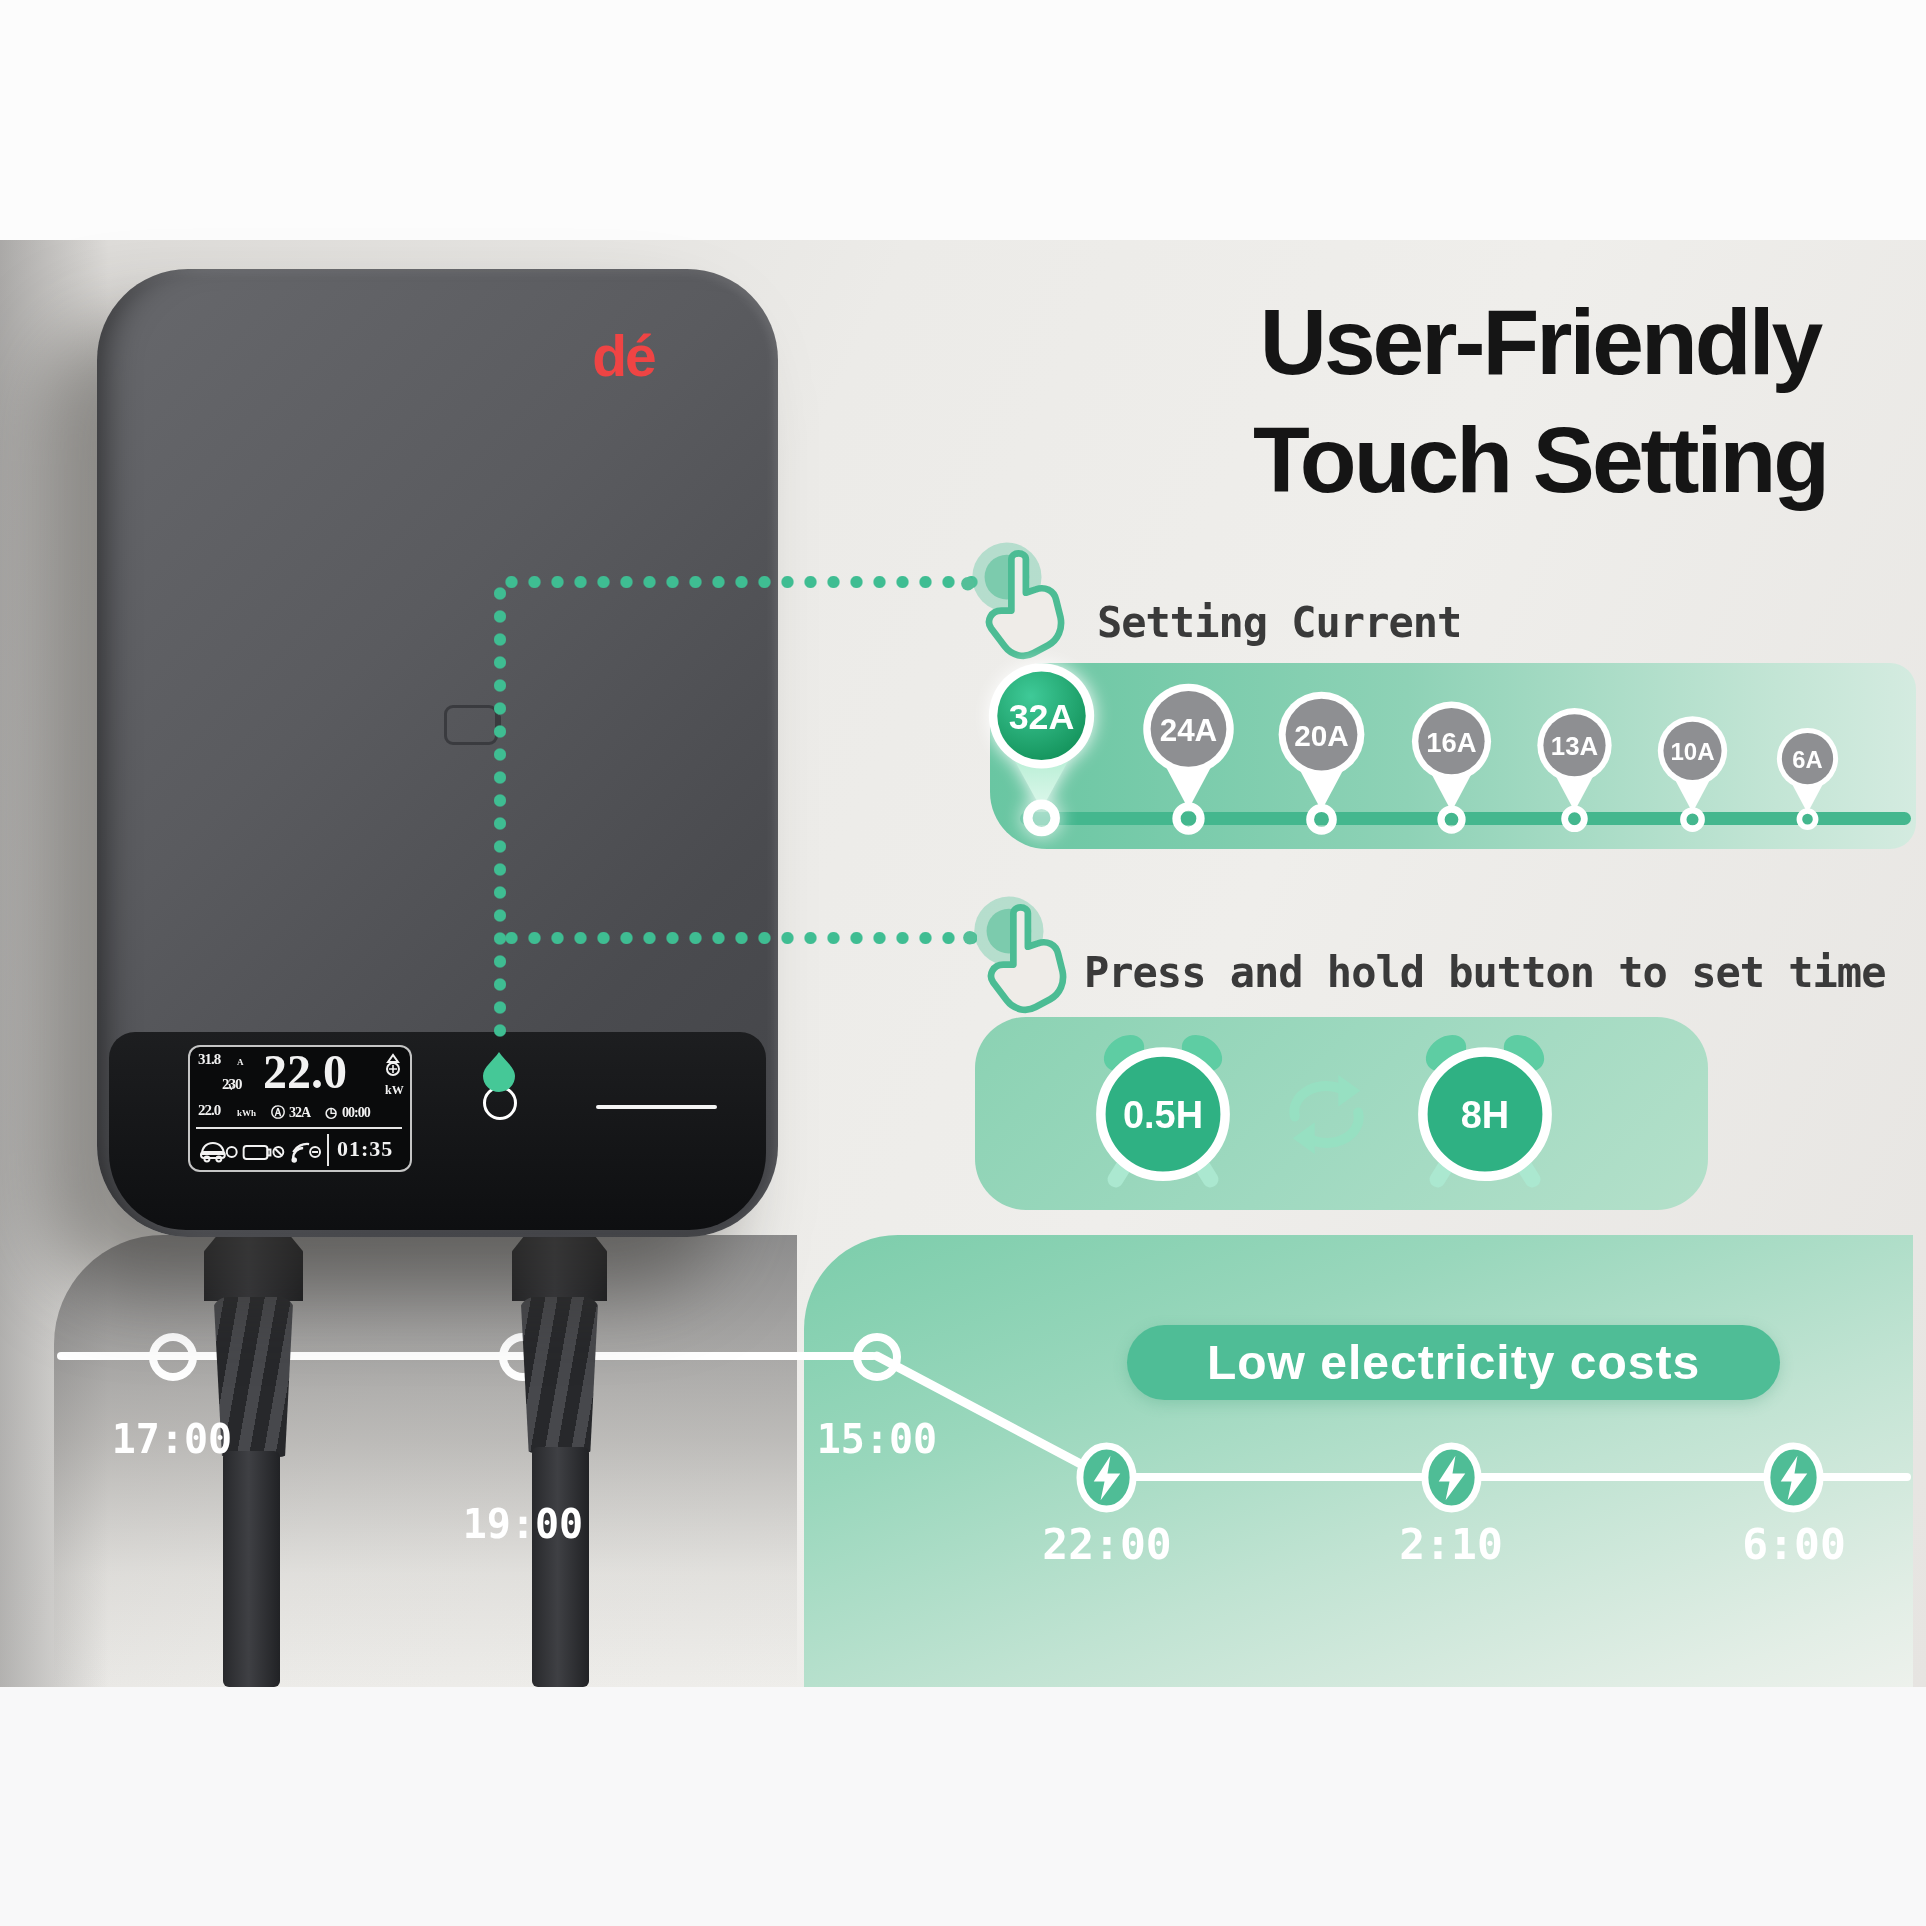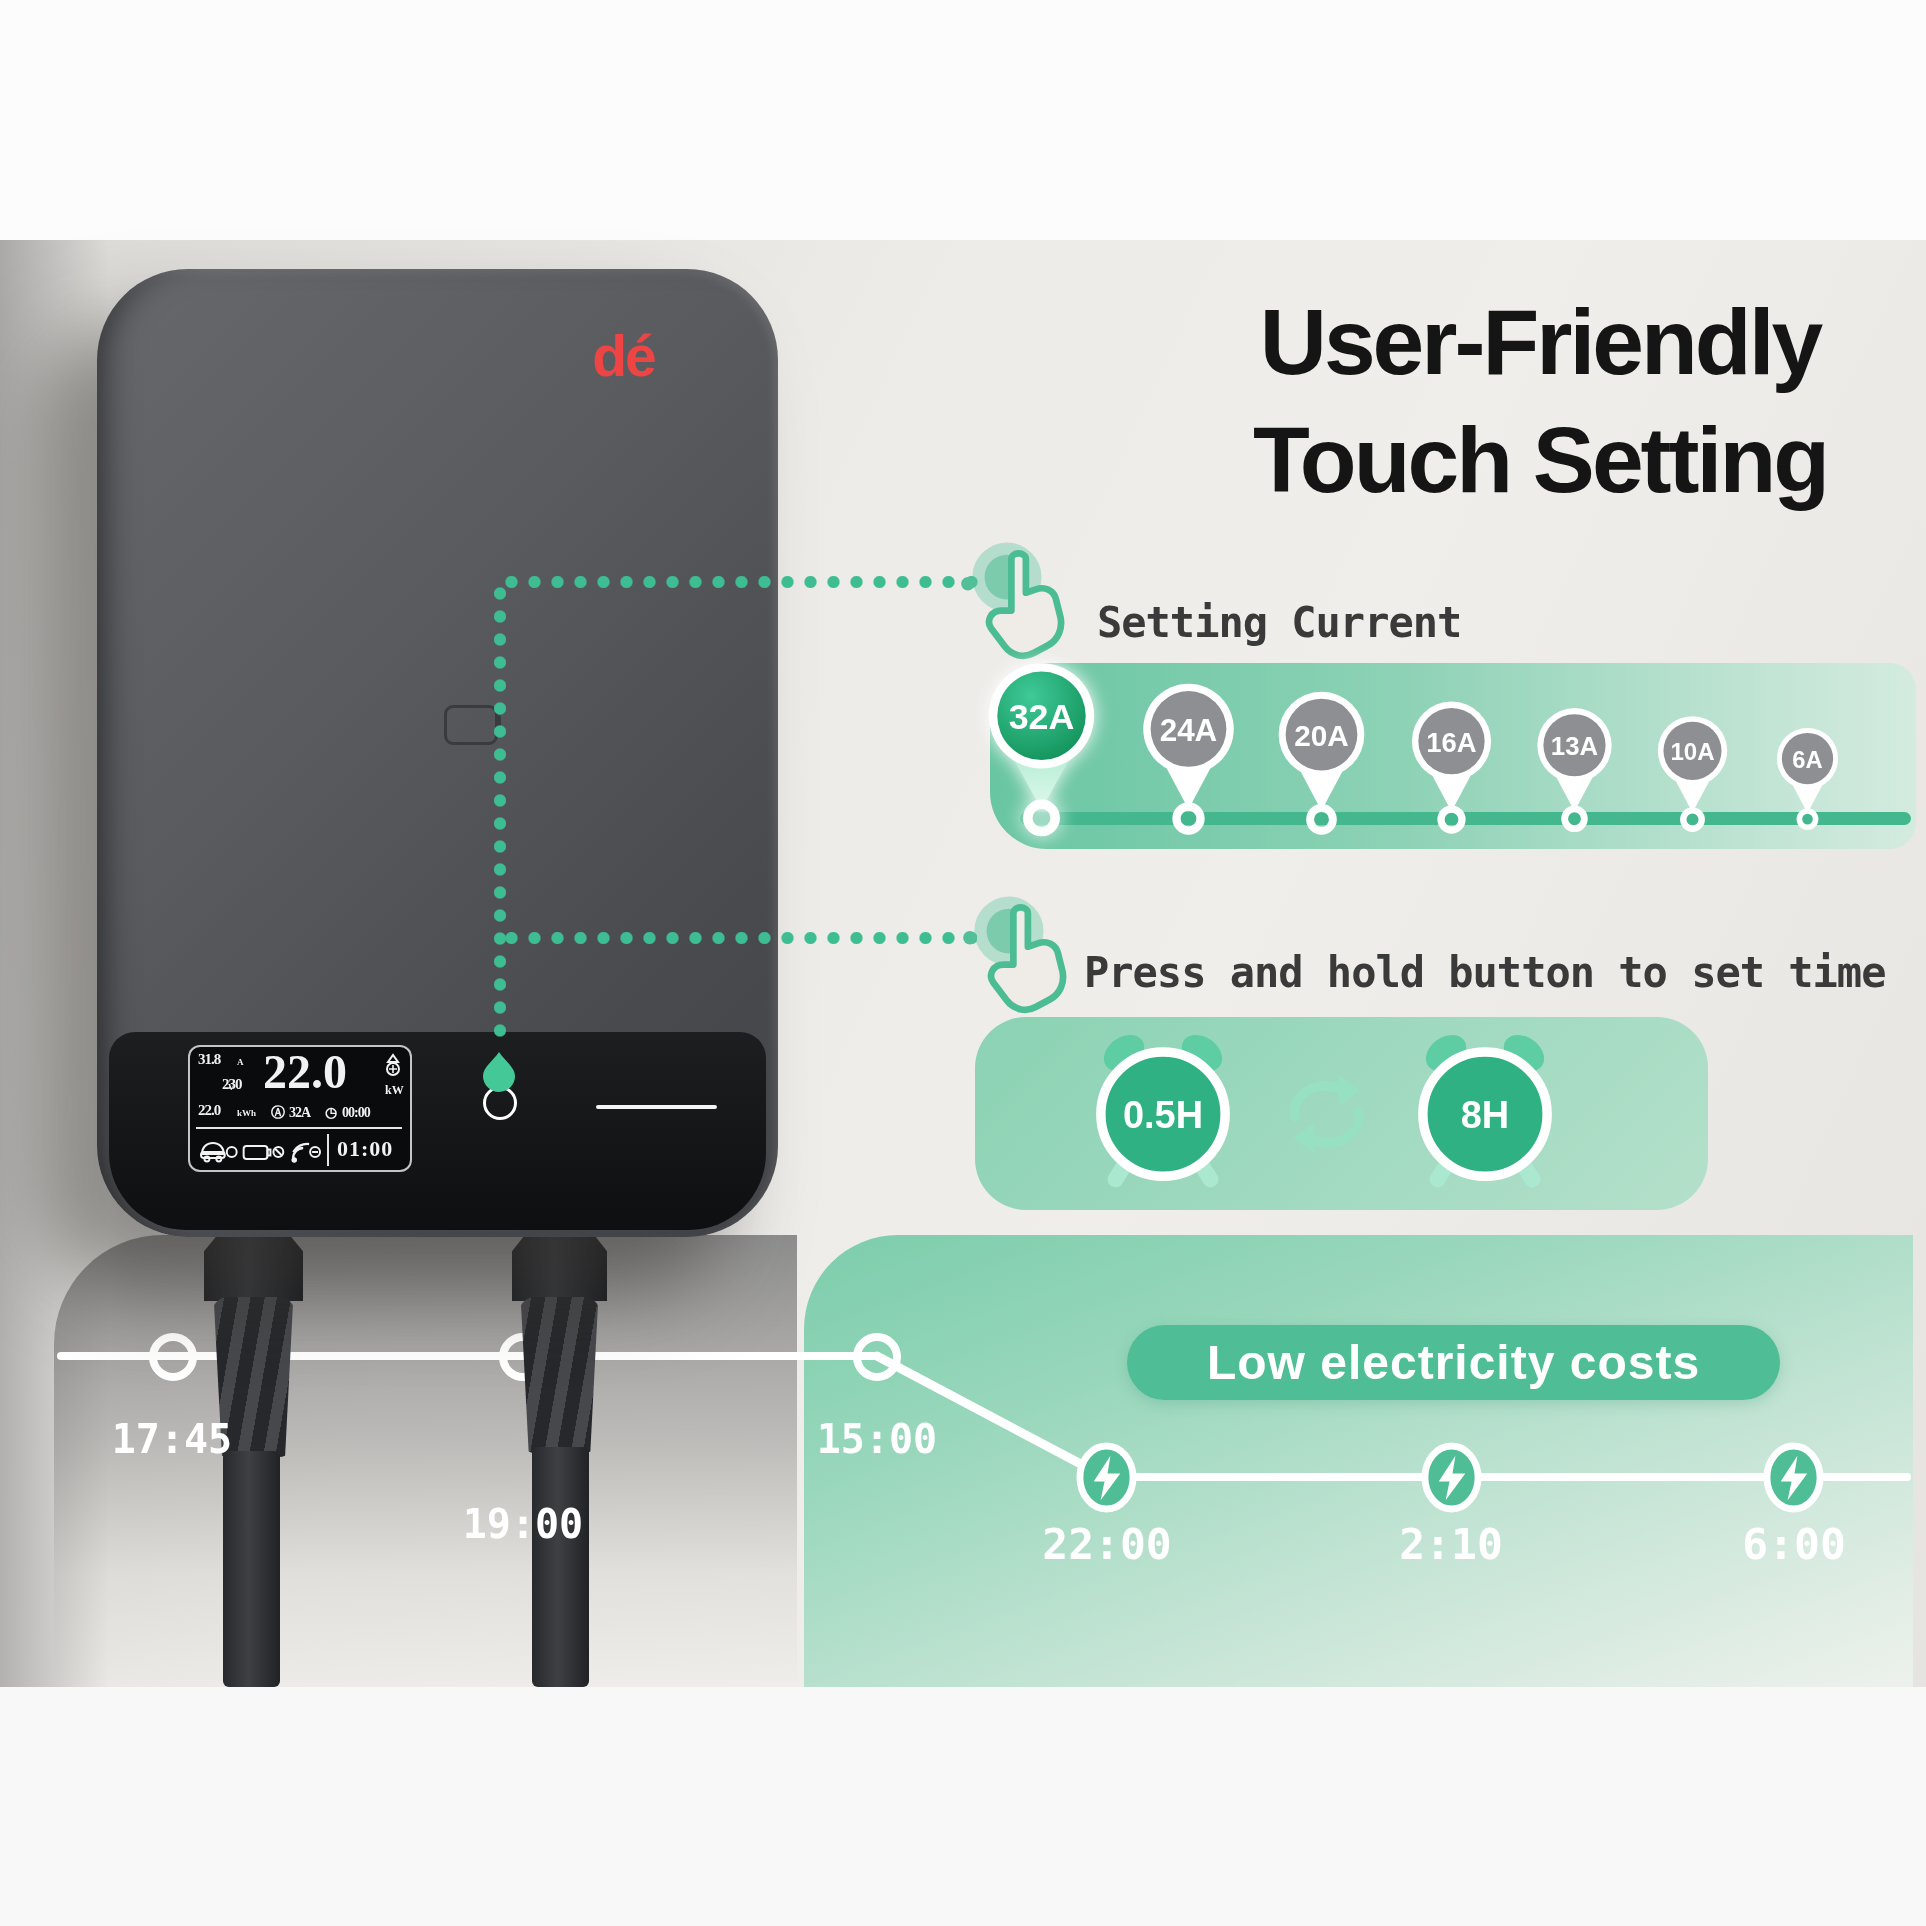--- a/index.html
+++ b/index.html
@@ -106,21 +106,21 @@
   </svg>
   <div class="abs tl-line" style="left:1107px;top:1473px;width:804px;height:8px;"></div>
 
   <div class="abs gland" style="left:204px;top:1232px;width:99px;height:69px;"></div>
   <div class="abs ribs" style="left:212px;top:1297px;width:83px;height:160px;"></div>
   <div class="abs cable" style="left:223px;top:1451px;width:57px;height:236px;"></div>
   <div class="abs gland" style="left:512px;top:1232px;width:95px;height:69px;"></div>
   <div class="abs ribs" style="left:519px;top:1297px;width:81px;height:156px;"></div>
   <div class="abs cable" style="left:532px;top:1447px;width:57px;height:240px;"></div>
 
-  <div class="abs tl-label" style="left:63px;top:1416px;">17:45</div>
+  <div class="abs tl-label" style="left:63px;top:1416px;">17:00</div>
   <div class="abs tl-label" style="left:414px;top:1501px;">19:00</div>
   <div class="abs tl-label" style="left:768px;top:1416px;">15:00</div>
 
   <div class="abs pill">Low electricity costs</div>
 
   <svg class="abs" style="left:1075px;top:1441px;width:63px;height:73px;" viewBox="0 0 64 74">
     <ellipse cx="32" cy="37" rx="27" ry="32" fill="#4fbd96" stroke="#ffffff" stroke-width="7"></ellipse>
     <path d="M36 15 L19 41 H30 L26 60 L46 33 H33 Z" fill="#ffffff"></path>
   </svg>
   <svg class="abs" style="left:1420px;top:1441px;width:63px;height:73px;" viewBox="0 0 64 74">
@@ -189,21 +189,21 @@
         <path d="M96 22 A10 10 0 0 1 106 12"></path>
         <path d="M96 16 A16 16 0 0 1 112 8"></path>
         <circle cx="97" cy="24" r="1.6" fill="#f2f2f2"></circle>
       </g>
       <g stroke="#f2f2f2" stroke-width="2" fill="none">
         <circle cx="118" cy="16" r="5"></circle>
           <path d="M115 16 H121"></path>
       </g>
     </svg>
     <div class="abs d-vbar"></div>
-    <span class="abs d-count">01:00</span>
+    <span class="abs d-count">01:35</span>
   </div>
 
   <div class="abs dot-v" style="left:494px;top:582px;height:463px;"></div>
   <div class="abs dot-h" style="left:500px;top:576px;width:480px;"></div>
   <div class="abs dot-h" style="left:500px;top:932px;width:477px;"></div>
 
   <div class="abs title">
     <div>User-Friendly</div>
     <div>Touch Setting</div>
   </div>

